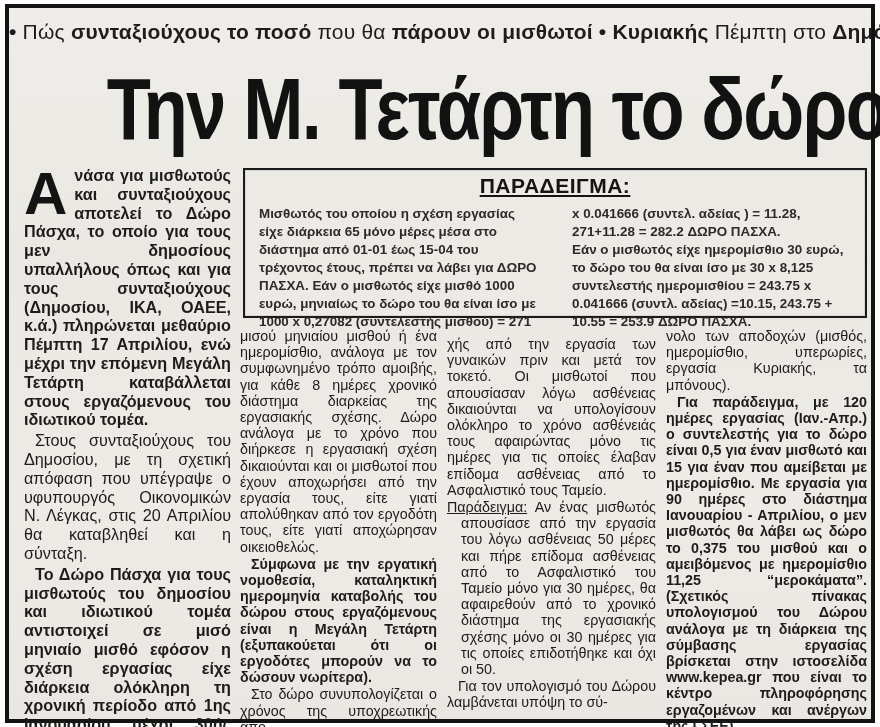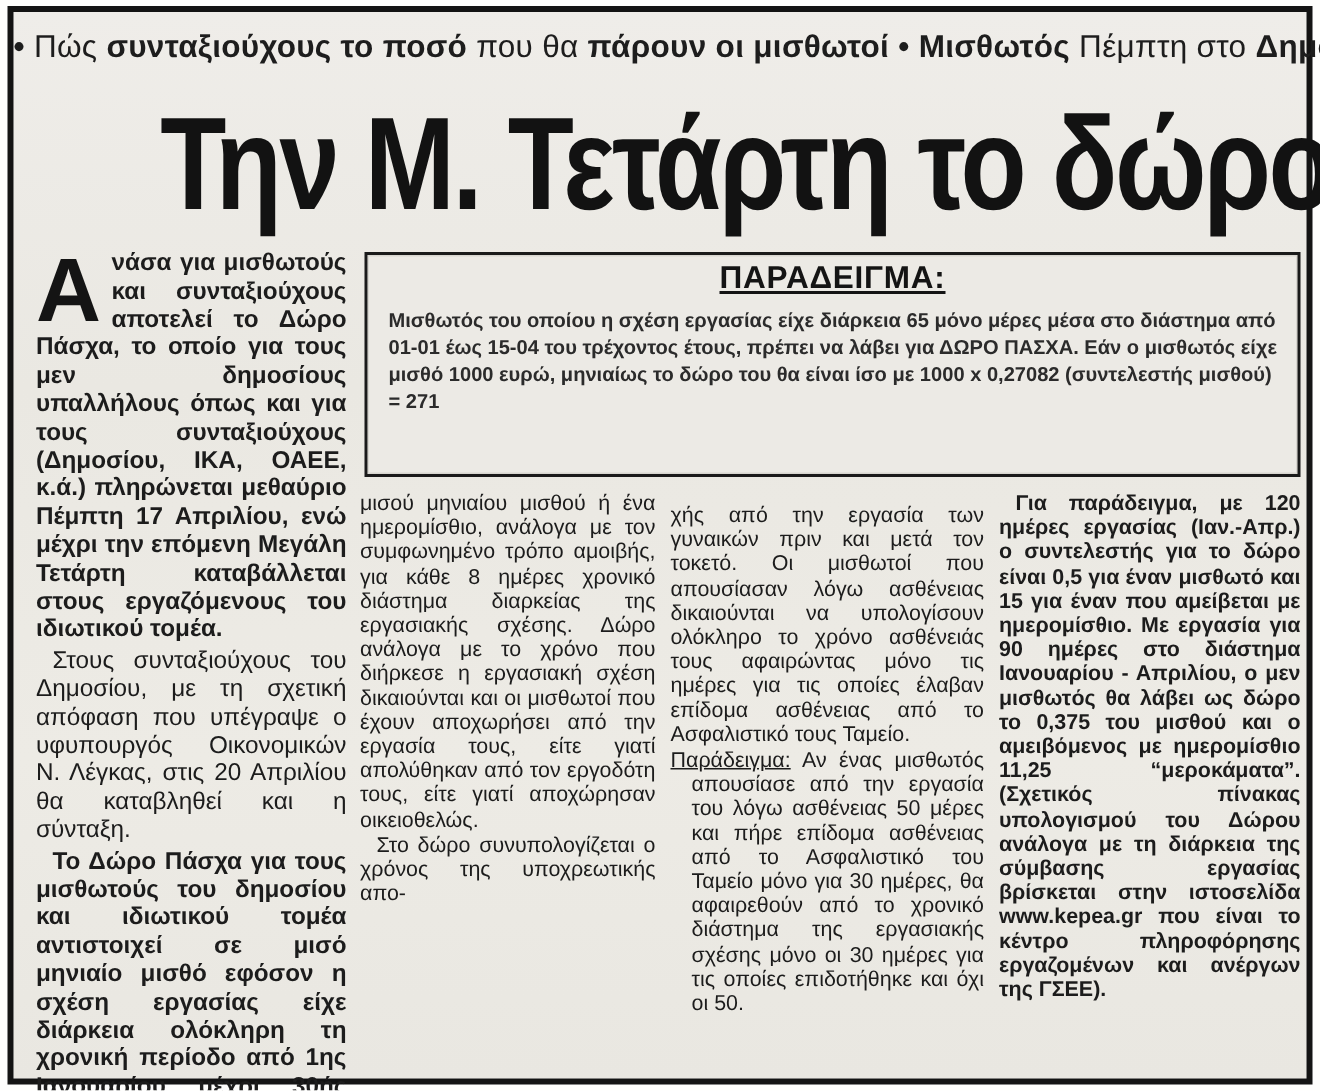--- a/index.html
+++ b/index.html
@@ -39,45 +39,50 @@
   .box-cols{display:flex;gap:32px;padding:7px 12px 0 14px;}
   .box-col{margin:0;flex:1;font-size:13.4px;line-height:18px;font-weight:700;
            color:#2b2b2b;white-space:pre-line;text-align:left;}
 </style>
 </head>
 <body>
 
 <div class="stage">
   <div class="clipping">
 
-    <div class="kicker"><span class="b">• </span><span>Πώς </span><span class="b">συνταξιούχους το ποσό </span><span>που θα </span><span class="b">πάρουν οι μισθωτοί </span><span class="b"> • </span><span class="b">Μισθωτός </span><span>Πέμπτη στο </span><span class="b">Δημόσιο</span></div>
+    <div class="kicker"><span class="b">• </span><span>Πώς </span><span class="b">συνταξιούχους το ποσό </span><span>που θα </span><span class="b">πάρουν οι μισθωτοί </span><span class="b"> • </span><span class="b">Κυριακής </span><span>Πέμπτη στο </span><span class="b">Δημόσιο</span></div>
 
     <h1 class="headline">
       <span class="headline-inner">Την Μ. Τετάρτη το δώρο</span>
     </h1>
 
     <div class="col col1">
         <p class="para b"><span class="dropcap">Α</span>νάσα για μισθωτούς και συνταξιούχους αποτελεί το Δώρο Πάσχα, το οποίο για τους μεν δημοσίους υπαλλήλους όπως και για τους συνταξιούχους (Δημοσίου, ΙΚΑ, ΟΑΕΕ, κ.ά.) πληρώνεται μεθαύριο Πέμπτη 17 Απριλίου, ενώ μέχρι την επόμενη Μεγάλη Τετάρτη καταβάλλεται στους εργαζόμενους του ιδιωτικού τομέα.</p>
         <p class="para ind">Στους συνταξιούχους του Δημοσίου, με τη σχετική απόφαση που υπέγραψε ο υφυπουργός Οικονομικών Ν. Λέγκας, στις 20 Απριλίου θα καταβληθεί και η σύνταξη.</p>
         <p class="para b ind">Το Δώρο Πάσχα για τους μισθωτούς του δημοσίου και ιδιωτικού τομέα αντιστοιχεί σε μισό μηνιαίο μισθό εφόσον η σχέση εργασίας είχε διάρκεια ολόκληρη τη χρονική περίοδο από 1ης Ιανουαρίου μέχρι 30ής Απριλίου. Για τους αμειβόμενους με ημερομίσθιο το Δώρο αντιστοιχεί σε 15 “μεροκάματα”.</p>
       </div>
 
     <div class="example-box">
       <div class="box-title">ΠΑΡΑΔΕΙΓΜΑ:</div>
       <div class="box-cols">
         <p class="box-col">Μισθωτός του οποίου η σχέση εργασίας είχε διάρκεια 65 μόνο μέρες μέσα στο διάστημα από 01-01 έως 15-04 του τρέχοντος έτους, πρέπει να λάβει για ΔΩΡΟ ΠΑΣΧΑ.  Εάν ο μισθωτός είχε μισθό 1000 ευρώ, μηνιαίως το δώρο του θα είναι ίσο με 1000  x 0,27082 (συντελεστής μισθού) = 271</p>
+        <p class="box-col">x 0.041666 (συντελ. αδείας ) =  11.28, 271+11.28 = 282.2 ΔΩΡΟ ΠΑΣΧΑ.
+Εάν ο μισθωτός είχε ημερομίσθιο 30 ευρώ, το δώρο του θα είναι ίσο με 30 x 8,125 συντελεστής ημερομισθίου = 243.75  x 0.041666 (συντλ. αδείας) =10.15, 243.75 + 10.55 = 253.9  ΔΩΡΟ ΠΑΣΧΑ.</p>
       </div>
     </div>
 
     <div class="col col2">
         <p class="para">μισού μηνιαίου μισθού ή ένα ημερομίσθιο, ανάλογα με τον συμφωνημένο τρόπο αμοιβής, για κάθε 8 ημέρες χρονικό διάστημα διαρκείας της εργασιακής σχέσης. Δώρο ανάλογα με το χρόνο που διήρκεσε η εργασιακή σχέση δικαιούνται και οι μισθωτοί που έχουν αποχωρήσει από την εργασία τους, είτε γιατί απολύθηκαν από τον εργοδότη τους, είτε γιατί αποχώρησαν οικειοθελώς.</p>
+        <p class="para b ind">Σύμφωνα με την εργατική νομοθεσία, καταληκτική ημερομηνία καταβολής του δώρου στους εργαζόμενους είναι η Μεγάλη Τετάρτη (εξυπακούεται ότι οι εργοδότες μπορούν να το δώσουν νωρίτερα).</p>
         <p class="para ind">Στο δώρο συνυπολογίζεται ο χρόνος της υποχρεωτικής απο-</p>
       </div>
     <div class="col col3">
         <p class="para">χής από την εργασία των γυναικών πριν και μετά τον τοκετό. Οι μισθωτοί που απουσίασαν λόγω ασθένειας δικαιούνται να υπολογίσουν ολόκληρο το χρόνο ασθένειάς τους αφαιρώντας μόνο τις ημέρες για τις οποίες έλαβαν επίδομα ασθένειας από το Ασφαλιστικό τους Ταμείο.</p>
         <p class="para hang"><span class="lead">Παράδειγμα:</span> Αν ένας μισθωτός απουσίασε από την εργασία του λόγω ασθένειας 50 μέρες και πήρε επίδομα ασθένειας από το Ασφαλιστικό του Ταμείο μόνο για 30 ημέρες, θα αφαιρεθούν από το χρονικό διάστημα της εργασιακής σχέσης μόνο οι 30 ημέρες για τις οποίες επιδοτήθηκε και όχι οι 50.</p>
+        <p class="para ind">Για τον υπολογισμό του Δώρου λαμβάνεται υπόψη το σύ-</p>
       </div>
     <div class="col col4">
+        <p class="para">νολο των αποδοχών (μισθός, ημερομίσθιο, υπερωρίες, εργασία Κυριακής, τα μπόνους).</p>
         <p class="para b ind">Για παράδειγμα, με 120 ημέρες εργασίας (Ιαν.-Απρ.) ο συντελεστής για το δώρο είναι 0,5 για έναν μισθωτό και 15 για έναν που αμείβεται με ημερομίσθιο. Με εργασία για 90 ημέρες στο διάστημα Ιανουαρίου - Απριλίου, ο μεν μισθωτός θα λάβει ως δώρο το 0,375 του μισθού και ο αμειβόμενος με ημερομίσθιο 11,25 “μεροκάματα”. (Σχετικός πίνακας υπολογισμού του Δώρου ανάλογα με τη διάρκεια της σύμβασης εργασίας βρίσκεται στην ιστοσελίδα www.kepea.gr που είναι το κέντρο πληροφόρησης εργαζομένων και ανέργων της ΓΣΕΕ).</p>
       </div>
 
   </div>
 </div>
 
 </body></html>

